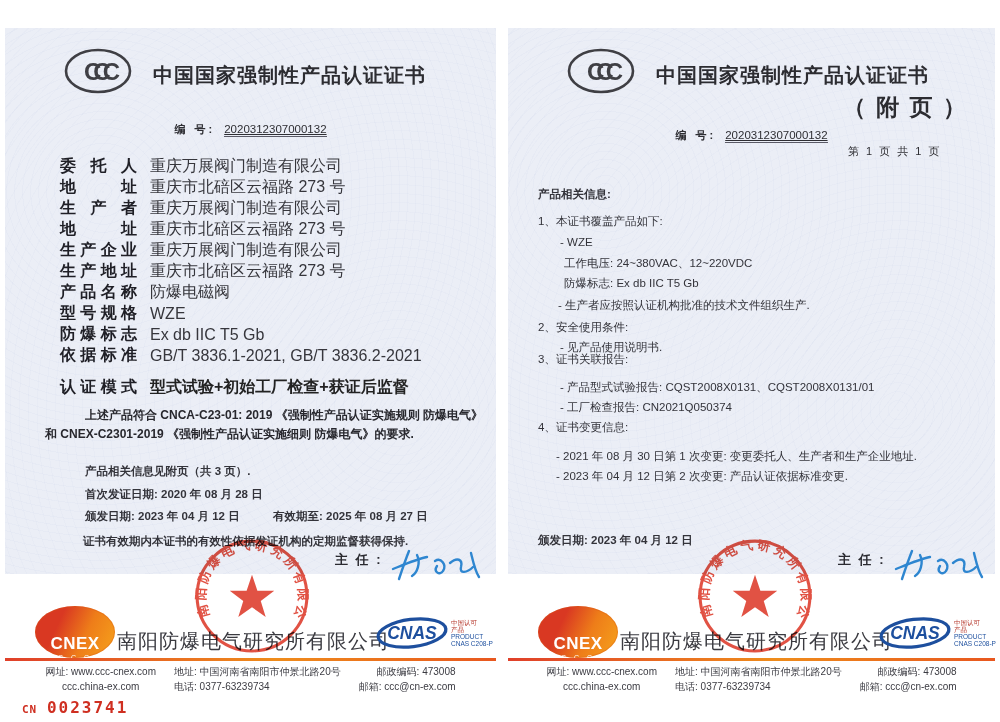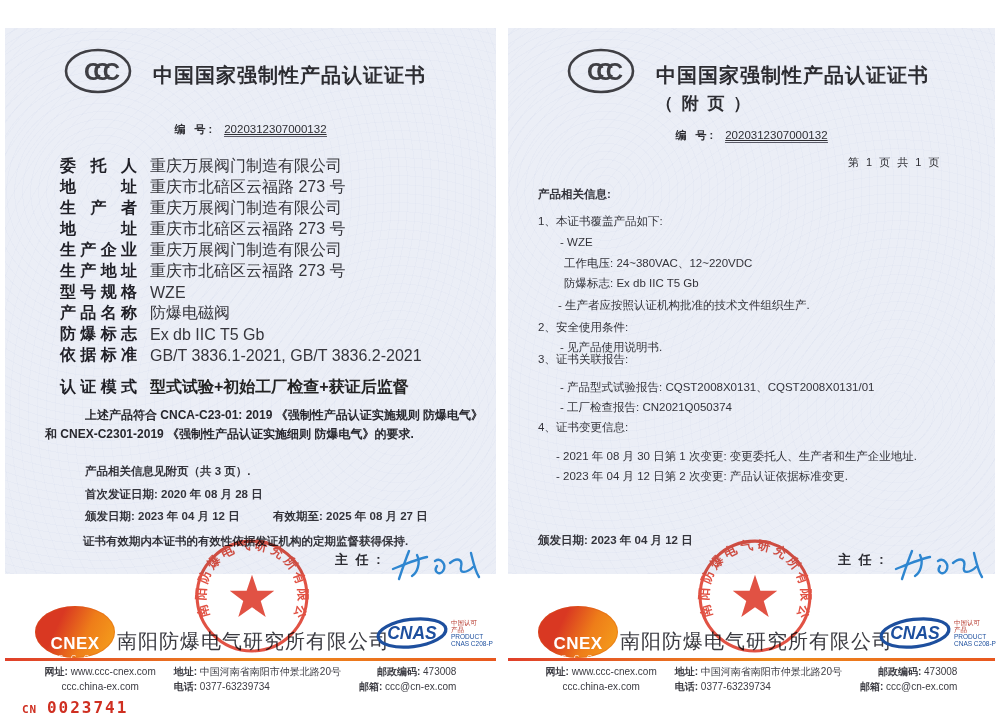--- a/index.html
+++ b/index.html
@@ -16,28 +16,28 @@
   }
   .page-left{left:5px;width:491px;}
   .page-right{left:508px;width:487px;}
 
   .ccc-logo{position:absolute;left:58px;top:20px;width:70px;height:46px;}
   .cert-title{
     position:absolute;left:148px;top:34px;font-size:20px;font-weight:bold;
     letter-spacing:1px;color:#2c2c31;white-space:nowrap;
   }
   .cert-subtitle{
-    position:absolute;left:148px;top:64px;width:312px;text-align:left;
-    font-size:17px;font-weight:bold;color:#2c2c31;letter-spacing:2px;
+    position:absolute;left:148px;top:64px;width:312px;text-align:right;
+    font-size:23px;font-weight:bold;color:#2c2c31;letter-spacing:2px;
   }
   .certno{position:absolute;left:0;top:94px;width:100%;text-align:center;font-size:11px;color:#2e2e33;}
   .page-right .certno{top:100px;}
   .cn-label{font-weight:bold;margin-right:6px;letter-spacing:3px;}
   .cn-value{border-bottom:1px solid #5a5a66;padding-bottom:1px;font-size:11.5px;text-decoration:underline;}
-  .page-info{position:absolute;left:340px;top:127px;font-size:11px;color:#2e2e33;letter-spacing:2px;}
+  .page-info{position:absolute;left:340px;top:116px;font-size:11px;color:#2e2e33;letter-spacing:2px;}
 
   .fields{position:absolute;left:55px;top:128px;}
   .frow{height:21px;display:flex;align-items:center;font-size:16px;}
   .flabel{
     display:inline-block;width:78px;font-weight:bold;color:#1f1f26;
     text-align:justify;text-align-last:justify;letter-spacing:1px;
   }
   .fvalue{margin-left:12px;color:#36363c;white-space:nowrap;}
   .mode-row{position:absolute;left:55px;top:349px;}
   .mode-row .fvalue{font-weight:bold;color:#222;}
@@ -73,21 +73,21 @@
   .cnas-side div{font-size:6.5px;white-space:nowrap;}
   .cnas-side .red{color:#b5372b;}
   .cnas-side .blue{color:#1d4f9e;}
 
   .accent-line{position:absolute;left:0;top:630px;width:100%;height:3px;
     background:linear-gradient(90deg,#e0402a,#ef8c1b 55%,#e8571f);}
   .pfooter{
     position:absolute;left:0;top:636px;width:100%;display:flex;justify-content:center;
     gap:18px;font-size:10px;color:#3b3b42;line-height:15px;
   }
-  .pfooter .lab{font-weight:bold;}
+  .pfooter .lab{font-weight:normal;}
   .fcol{white-space:nowrap;}
   .fcol .sub{text-align:center;}
   .fcol-right{text-align:right;}
 
   .rline{position:absolute;font-size:11.5px;color:#33333a;white-space:nowrap;}
 
   .serial{position:absolute;left:22px;top:698px;color:#cf2f21;font-family:"DejaVu Sans Mono",monospace;}
   .serial-cn{font-size:11px;font-weight:bold;letter-spacing:1px;}
   .serial-no{font-size:16px;font-weight:bold;letter-spacing:2px;}
 </style>
@@ -128,26 +128,26 @@
       </div>
     <div class="frow">
         <span class="flabel">生产企业</span>
         <span class="fvalue">重庆万展阀门制造有限公司</span>
       </div>
     <div class="frow">
         <span class="flabel">生产地址</span>
         <span class="fvalue">重庆市北碚区云福路 273 号</span>
       </div>
     <div class="frow">
+        <span class="flabel">产品名称</span>
+        <span class="fvalue">防爆电磁阀</span>
+      </div>
+    <div class="frow">
         <span class="flabel">型号规格</span>
         <span class="fvalue">WZE</span>
-      </div>
-    <div class="frow">
-        <span class="flabel">产品名称</span>
-        <span class="fvalue">防爆电磁阀</span>
       </div>
     <div class="frow">
         <span class="flabel">防爆标志</span>
         <span class="fvalue">Ex db IIC T5 Gb</span>
       </div>
     <div class="frow">
         <span class="flabel">依据标准</span>
         <span class="fvalue">GB/T 3836.1-2021, GB/T 3836.2-2021</span>
       </div>
   </div>

